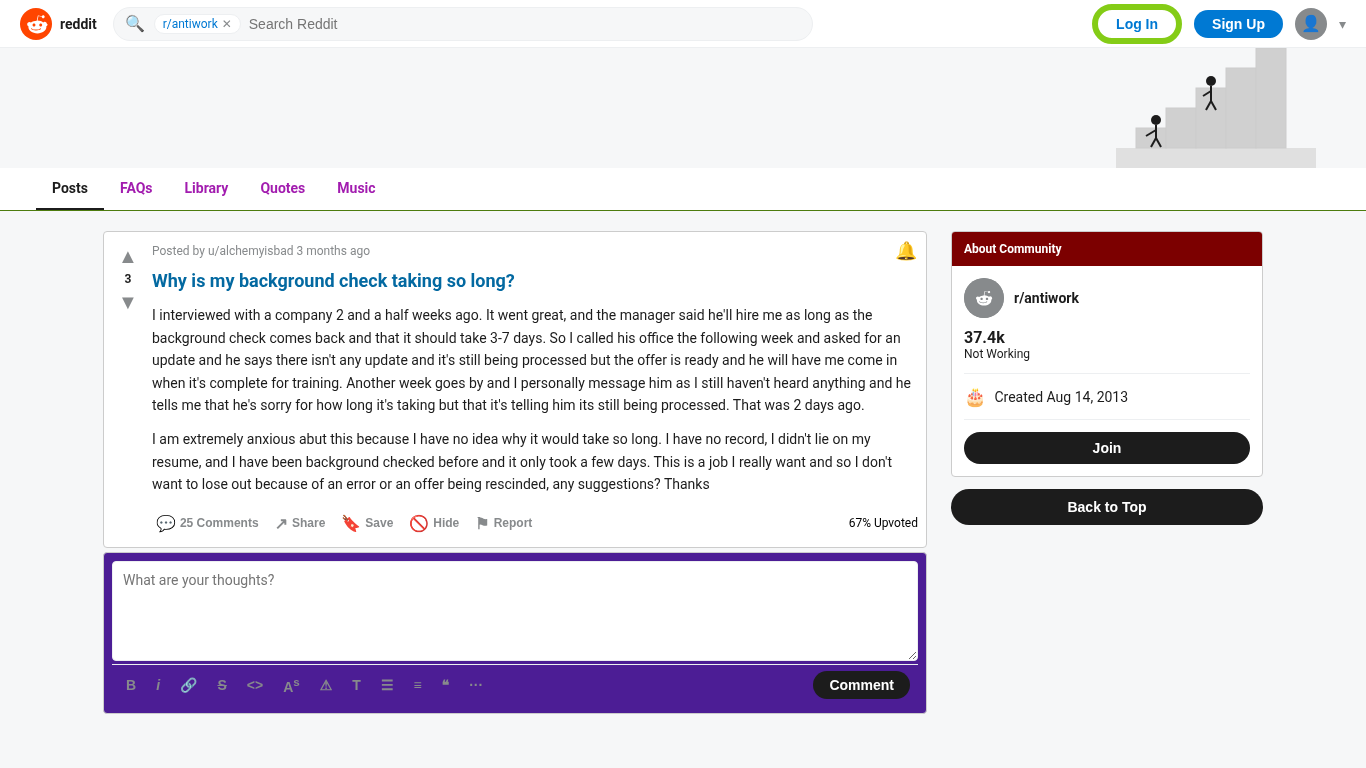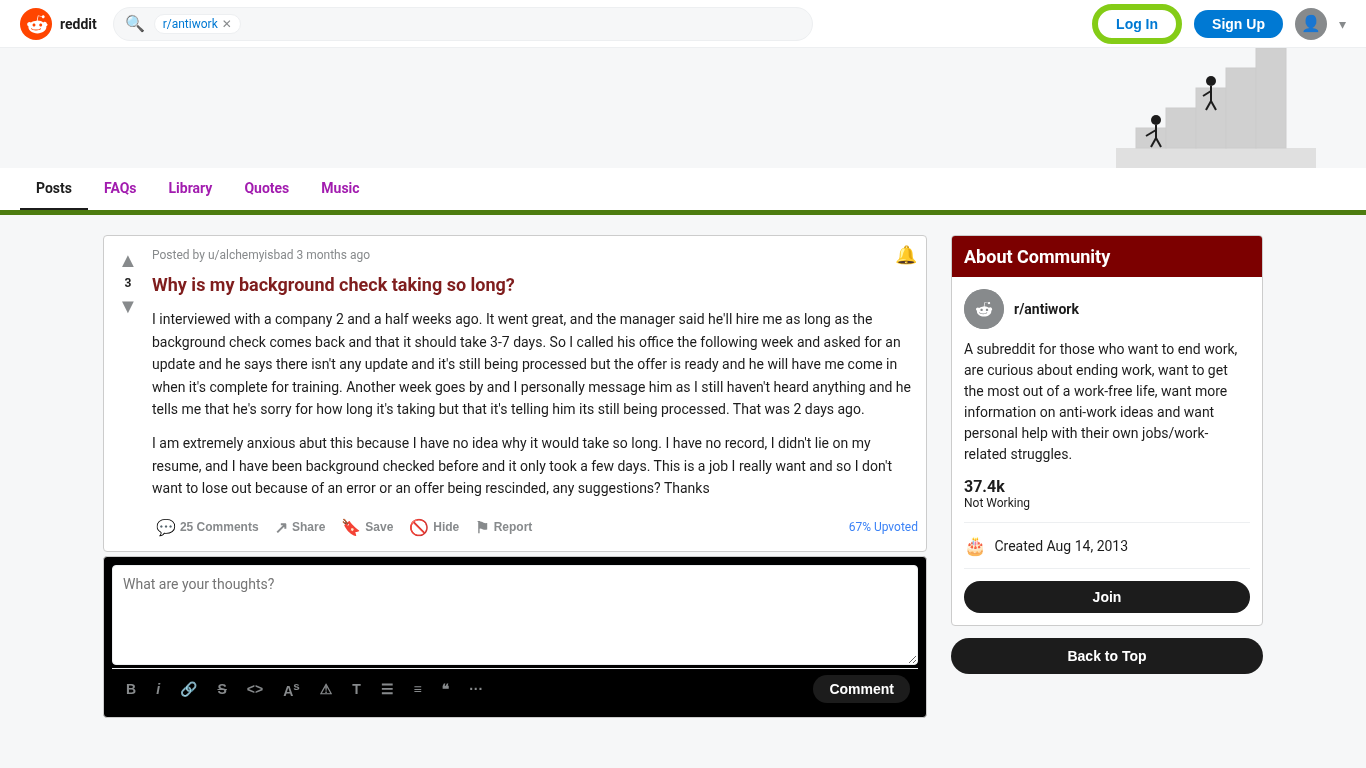--- a/index.html
+++ b/index.html
@@ -109,22 +109,22 @@
     .hero {
       background: #f6f7f8;
       height: 120px;
       position: relative;
       overflow: hidden;
     }
 
     
     .subreddit-nav {
       background: #fff;
-      border-bottom: 5px solid #4d7c0f;
-      padding: 0 20px;
+      border-bottom: 1px solid #4d7c0f;
+      padding: 0 36px;
       display: flex;
       gap: 0;
     }
     .nav-tab {
       padding: 12px 16px;
       font-size: 14px;
       font-weight: 700;
       color: #a21caf;
       cursor: pointer;
       border-bottom: 2px solid transparent;
@@ -188,21 +188,21 @@
       margin-bottom: 8px;
       display: flex;
       align-items: center;
       justify-content: space-between;
     }
     .post-meta-left { display: flex; align-items: center; gap: 4px; }
     .bell-icon { color: #878a8c; cursor: pointer; font-size: 18px; }
     .post-title {
       font-size: 18px;
       font-weight: 700;
-      color: #7f1d1d;
+      color: #0369a1;
       margin-bottom: 12px;
       line-height: 1.3;
     }
     .post-text {
       font-size: 14px;
       line-height: 1.6;
       color: #1c1c1c;
       margin-bottom: 12px;
     }
     .post-text p { margin-bottom: 12px; }
@@ -223,27 +223,27 @@
       font-size: 12px;
       font-weight: 700;
       cursor: pointer;
       padding: 6px 4px;
       border-radius: 2px;
     }
     .action-icon { font-size: 16px; }
     .upvoted-pct {
       margin-left: auto;
       font-size: 12px;
-      color: #3b82f6;
+      color: #000000;
       text-align: center;
     }
 
     
     .comment-box-wrap {
-      background: #000000;
+      background: #4c1d95;
       border: 1px solid #ccc;
       border-radius: 4px;
       margin-top: 4px;
       padding: 8px;
     }
     .comment-textarea {
       width: 100%;
       min-height: 100px;
       border: 1px solid #edeff1;
       border-radius: 4px;
@@ -291,21 +291,21 @@
     }
     .about-community {
       background: #fff;
       border: 1px solid #ccc;
       border-radius: 4px;
       overflow: hidden;
     }
     .about-header {
       background: #7c0000;
       color: #fff;
-      font-size: 18px;
+      font-size: 12px;
       font-weight: 700;
       padding: 10px 12px;
     }
     .about-body { padding: 12px; }
     .community-info-row {
       display: flex;
       align-items: center;
       gap: 10px;
       margin-bottom: 10px;
     }
@@ -406,20 +406,21 @@
     </svg>
     <span class="reddit-wordmark">reddit</span>
   </div>
 
   <div class="search-bar">
     <span class="search-icon-wrap">🔍</span>
     <div class="search-tag">
       <span>r/antiwork</span>
       <span class="close-x">✕</span>
     </div>
+    <input class="search-input" type="text" placeholder="Search Reddit" style="">
   </div>
 
   <div class="header-right">
     <button class="btn-login">Log In</button>
     <button class="btn-signup">Sign Up</button>
     <div class="user-icon">
       <span>👤</span>
     </div>
     <span style="color:#878a8c;cursor:pointer;">▾</span>
   </div>
@@ -533,21 +534,20 @@
       <div class="about-body">
         <div class="community-info-row">
           <div class="community-avatar">
             <svg width="40" height="40" viewBox="0 0 40 40">
               <circle cx="20" cy="20" r="20" fill="#878a8c"></circle>
               <path d="M28 20c0-1-.8-1.8-1.8-1.8-.5 0-.9.2-1.2.5-1.2-.8-2.8-1.4-4.6-1.5l.8-3.7 2.6.6c0 .7.5 1.2 1.2 1.2s1.2-.5 1.2-1.2-.5-1.2-1.2-1.2c-.5 0-1 .3-1.2.8l-2.9-.6c-.1 0-.3.1-.3.2l-.9 4.1c-1.8.1-3.4.6-4.6 1.5-.3-.3-.8-.5-1.3-.5-1 0-1.8.8-1.8 1.8 0 .7.4 1.3 1 1.6 0 .2-.1.5-.1.7 0 2.8 3.2 5.1 7.2 5.1s7.2-2.3 7.2-5.1c0-.2 0-.5-.1-.7.6-.3 1-.9 1-1.6zm-11.6.9c0-.7.5-1.2 1.2-1.2s1.2.5 1.2 1.2-.5 1.2-1.2 1.2-1.2-.5-1.2-1.2zm6.7 3.2c-.8.8-2 1.1-3.9 1.1s-3.1-.4-3.9-1.1c-.2-.2-.2-.4 0-.6s.4-.2.6 0c.6.6 1.7 1 3.3 1s2.7-.3 3.3-1c.2-.2.4-.2.6 0s.2.4 0 .6zm-.1-2c-.7 0-1.2-.5-1.2-1.2s.5-1.2 1.2-1.2 1.2.5 1.2 1.2-.5 1.2-1.2 1.2z" fill="white"></path>
             </svg>
           </div>
           <span class="community-name">r/antiwork</span>
         </div>
-        <p class="community-desc">A subreddit for those who want to end work, are curious about ending work, want to get the most out of a work-free life, want more information on anti-work ideas and want personal help with their own jobs/work-related struggles.</p>
         <div class="stats-row">
           <div class="stat-item">
             <div class="stat-value">37.4k</div>
             <div class="stat-label">Not Working</div>
           </div>
         </div>
         <div class="created-row">
           <span class="cake-icon">🎂</span>
           <span>Created Aug 14, 2013</span>
         </div>

